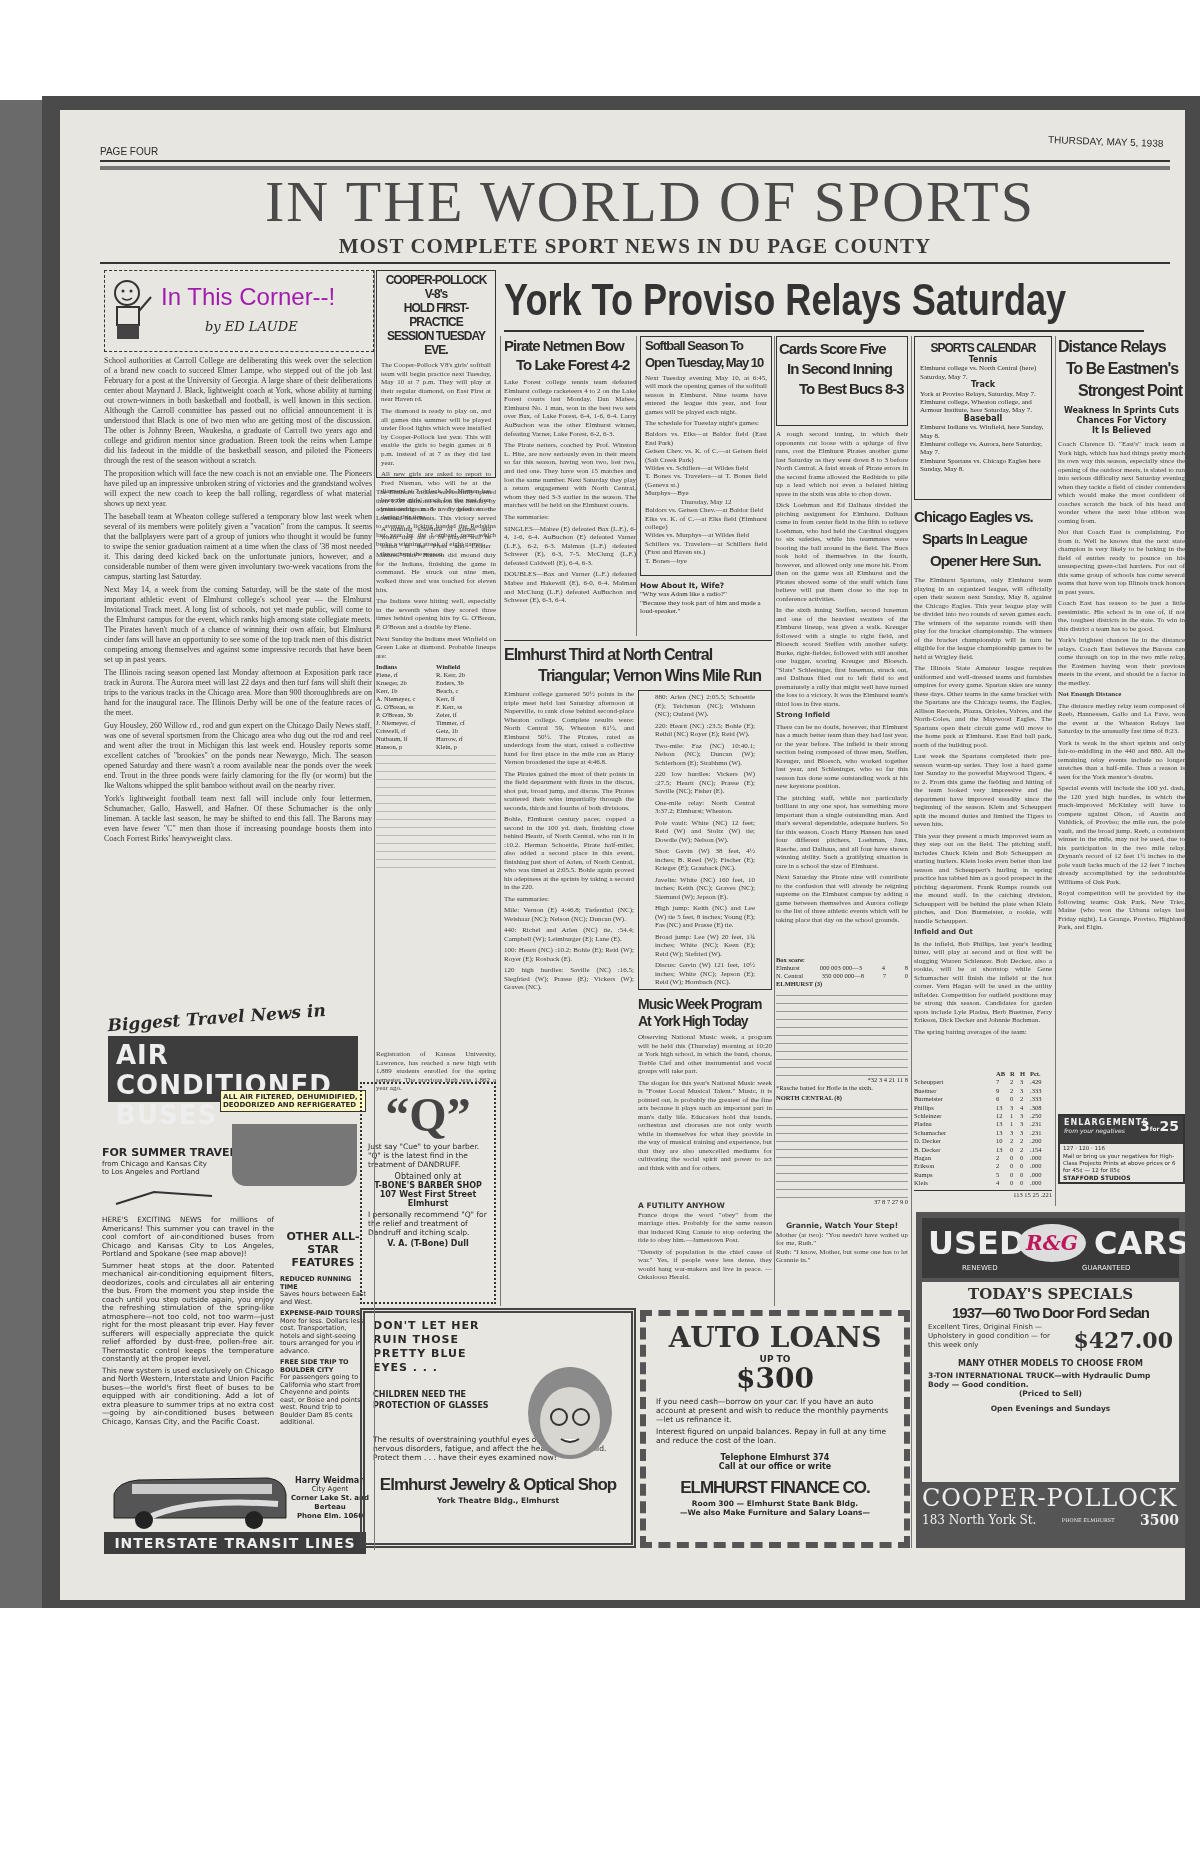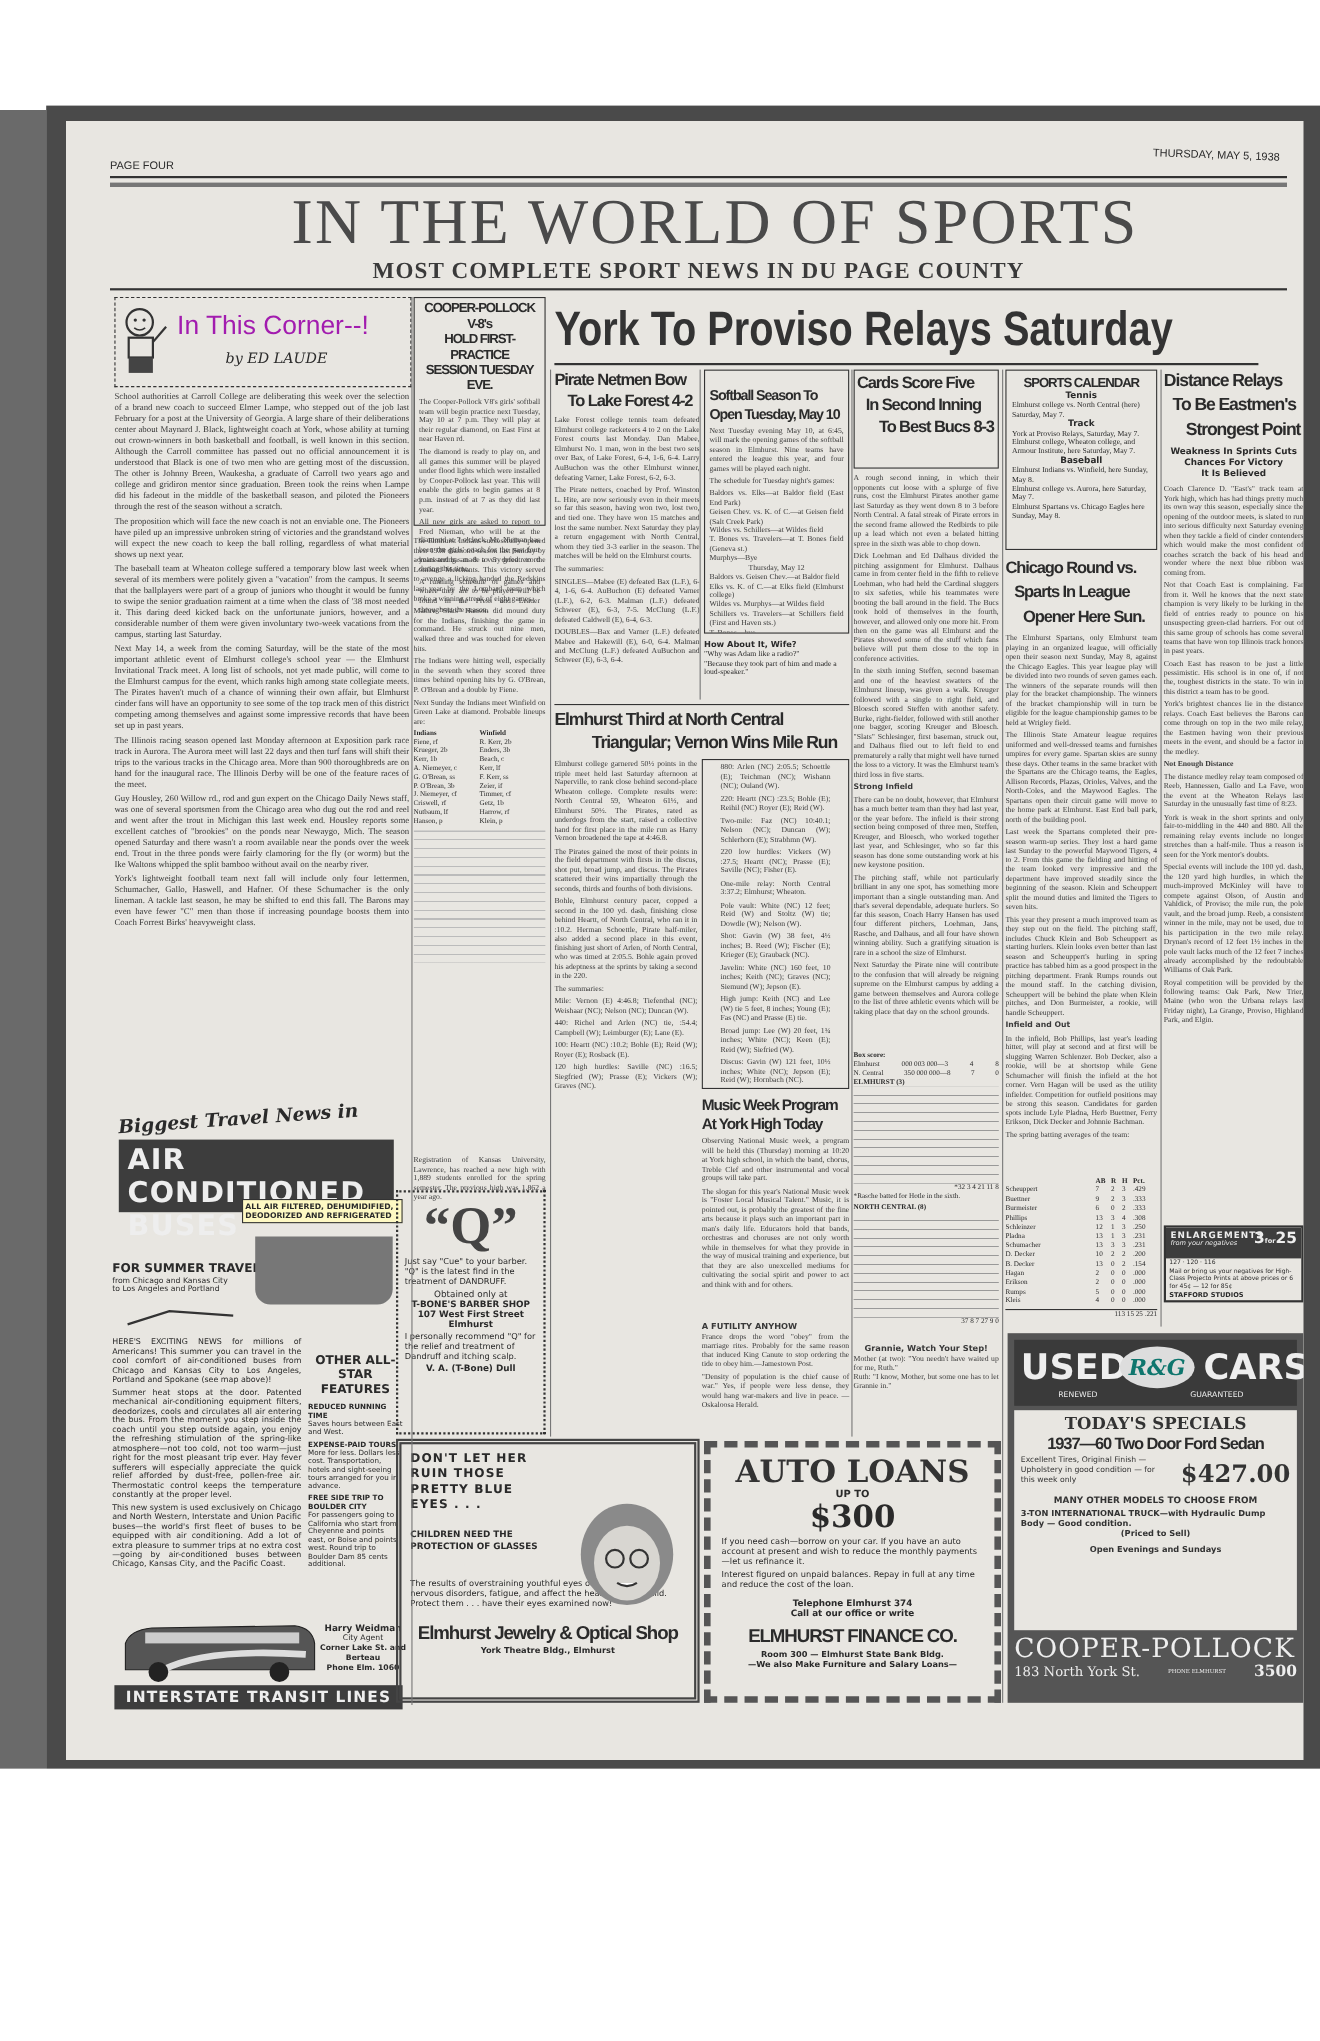--- a/index.html
+++ b/index.html
@@ -175,21 +175,21 @@
     </div>
     <div class="small" style="margin-top:4px;font-size:7px;line-height:8.6px;">
       <p>Lake Forest college tennis team defeated Elmhurst college racketeers 4 to 2 on the Lake Forest courts last Monday. Dan Mabee, Elmhurst No. 1 man, won in the best two sets over Bax, of Lake Forest, 6-4, 1-6, 6-4. Larry AuBuchon was the other Elmhurst winner, defeating Varner, Lake Forest, 6-2, 6-3.</p>
       <p>The Pirate netters, coached by Prof. Winston L. Hite, are now seriously even in their meets so far this season, having won two, lost two, and tied one. They have won 15 matches and lost the same number. Next Saturday they play a return engagement with North Central, whom they tied 3-3 earlier in the season. The matches will be held on the Elmhurst courts.</p>
       <p>The summaries:</p>
       <p>SINGLES—Mabee (E) defeated Bax (L.F.), 6-4, 1-6, 6-4. AuBuchon (E) defeated Varner (L.F.), 6-2, 6-3. Malman (L.F.) defeated Schweer (E), 6-3, 7-5. McClung (L.F.) defeated Caldwell (E), 6-4, 6-3.</p>
       <p>DOUBLES—Bax and Varner (L.F.) defeated Mabee and Hakewill (E), 6-0, 6-4. Malman and McClung (L.F.) defeated AuBuchon and Schweer (E), 6-3, 6-4.</p>
     </div>
   </div>
 
-  <div class="abs boxed" style="left:580px;top:226px;width:132px;height:240px;padding:14px 4px;box-sizing:border-box;overflow:hidden;">
+  <div class="abs boxed" style="left:580px;top:226px;width:132px;height:240px;padding:0 4px;box-sizing:border-box;overflow:hidden;">
     <div class="hd-cond" style="font-size:13px;line-height:17px;">
       <div>Softball Season To</div>
       <div>Open Tuesday, May 10</div>
     </div>
     <div class="small" style="margin-top:3px;font-size:7px;line-height:8.4px;">
       <p>Next Tuesday evening May 10, at 6:45, will mark the opening games of the softball season in Elmhurst. Nine teams have entered the league this year, and four games will be played each night.</p>
       <p>The schedule for Tuesday night's games:</p>
       <div>Baldors vs. Elks—at Baldor field (East End Park)</div>
       <div>Geisen Chev. vs. K. of C.—at Geisen field (Salt Creek Park)</div>
       <div>Wildes vs. Schillers—at Wildes field</div>
@@ -347,21 +347,21 @@
     <div>York at Proviso Relays, Saturday, May 7.</div>
     <div>Elmhurst college, Wheaton college, and Armour Institute, here Saturday, May 7.</div>
     <div class="center" style="font-weight:bold;font-family:'DejaVu Sans',sans-serif;font-size:8px;">Baseball</div>
     <div>Elmhurst Indians vs. Winfield, here Sunday, May 8.</div>
     <div>Elmhurst college vs. Aurora, here Saturday, May 7.</div>
     <div>Elmhurst Spartans vs. Chicago Eagles here Sunday, May 8.</div>
   </div>
 
   <div class="abs" style="left:854px;top:396px;width:138px;height:560px;overflow:hidden;">
     <div class="hd-cond" style="font-size:15px;line-height:22px;">
-      <div>Chicago Round vs.</div>
+      <div>Chicago Eagles vs.</div>
       <div style="padding-left:8px;">Sparts In League</div>
       <div style="padding-left:16px;">Opener Here Sun.</div>
     </div>
     <div class="small" style="margin-top:4px;font-size:7px;line-height:8.5px;">
       <p>The Elmhurst Spartans, only Elmhurst team playing in an organized league, will officially open their season next Sunday, May 8, against the Chicago Eagles. This year league play will be divided into two rounds of seven games each. The winners of the separate rounds will then play for the bracket championship. The winners of the bracket championship will in turn be eligible for the league championship games to be held at Wrigley field.</p>
       <p>The Illinois State Amateur league requires uniformed and well-dressed teams and furnishes umpires for every game. Spartan skies are sunny these days. Other teams in the same bracket with the Spartans are the Chicago teams, the Eagles, Allison Records, Plazas, Orioles, Valves, and the North-Coles, and the Maywood Eagles. The Spartans open their circuit game will move to the home park at Elmhurst. East End ball park, north of the building pool.</p>
       <p>Last week the Spartans completed their pre-season warm-up series. They lost a hard game last Sunday to the powerful Maywood Tigers, 4 to 2. From this game the fielding and hitting of the team looked very impressive and the department have improved steadily since the beginning of the season. Klein and Scheuppert split the mound duties and limited the Tigers to seven hits.</p>
       <p>This year they present a much improved team as they step out on the field. The pitching staff, includes Chuck Klein and Bob Scheuppert as starting hurlers. Klein looks even better than last season and Scheuppert's hurling in spring practice has tabbed him as a good prospect in the pitching department. Frank Rumps rounds out the mound staff. In the catching division, Scheuppert will be behind the plate when Klein pitches, and Don Burmeister, a rookie, will handle Scheuppert.</p>
       <p style="font-weight:bold;font-family:'DejaVu Sans',sans-serif;">Infield and Out</p>
       <p>In the infield, Bob Phillips, last year's leading hitter, will play at second and at first will be slugging Warren Schlenzer. Bob Decker, also a rookie, will be at shortstop while Gene Schumacher will finish the infield at the hot corner. Vern Hagan will be used as the utility infielder. Competition for outfield positions may be strong this season. Candidates for garden spots include Lyle Pladna, Herb Buettner, Ferry Erikson, Dick Decker and Johnnie Bachman.</p>
@@ -503,21 +503,21 @@
       <div style="position:absolute;right:4px;top:2px;font-size:14px;font-weight:bold;"><span>3</span><span style="font-size:6px;">for</span><span>25</span></div>
     </div>
     <div style="font-size:5.5px;line-height:7px;padding:1px 3px;">127 · 120 · 116</div>
     <div style="font-size:5.5px;line-height:7px;padding:0 3px;">Mail or bring us your negatives for High-Class Projecto Prints at above prices or 6 for 45¢ — 12 for 85¢</div>
     <div style="font-size:6px;font-weight:bold;padding:0 3px;">STAFFORD STUDIOS</div>
   </div>
 
   <div class="abs" style="left:856px;top:1102px;width:269px;height:336px;background:#555;padding:6px;box-sizing:border-box;font-family:'DejaVu Sans',sans-serif;">
     <div style="height:60px;background:#3a3a3a;position:relative;color:#eee;">
       <span style="position:absolute;left:6px;top:6px;font-size:32px;font-weight:bold;">USED</span>
-      <span style="position:absolute;left:96px;top:6px;width:68px;height:38px;border-radius:50%;background:#ddd;color:#0f766e;font-family:'DejaVu Serif',serif;font-style:italic;font-weight:bold;font-size:20px;line-height:38px;text-align:center;">R&amp;G</span>
+      <span style="position:absolute;left:96px;top:6px;width:68px;height:38px;border-radius:50%;background:#ddd;color:#be185d;font-family:'DejaVu Serif',serif;font-style:italic;font-weight:bold;font-size:20px;line-height:38px;text-align:center;">R&amp;G</span>
       <span style="position:absolute;left:172px;top:6px;font-size:32px;font-weight:bold;">CARS</span>
       <span style="position:absolute;left:40px;top:46px;font-size:7px;">RENEWED</span>
       <span style="position:absolute;left:160px;top:46px;font-size:7px;">GUARANTEED</span>
     </div>
     <div style="background:#e8e6e1;height:200px;margin-top:4px;padding:3px 6px;box-sizing:border-box;color:#333;">
       <div class="center" style="font-family:'DejaVu Serif',serif;font-weight:bold;font-size:15px;">TODAY'S SPECIALS</div>
       <div class="hd-cond center" style="font-size:15px;line-height:20px;">1937—60 Two Door Ford Sedan</div>
       <div style="position:relative;height:30px;">
         <div style="width:130px;font-size:7px;line-height:9px;">Excellent Tires, Original Finish — Upholstery in good condition — for this week only</div>
         <div style="position:absolute;right:0;top:4px;font-family:'DejaVu Serif',serif;font-weight:bold;font-size:22px;">$427.00</div>

